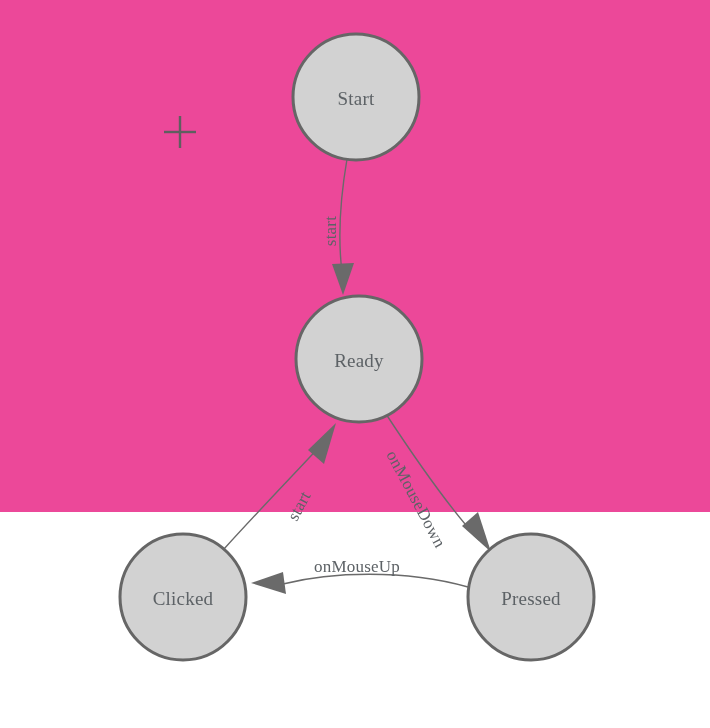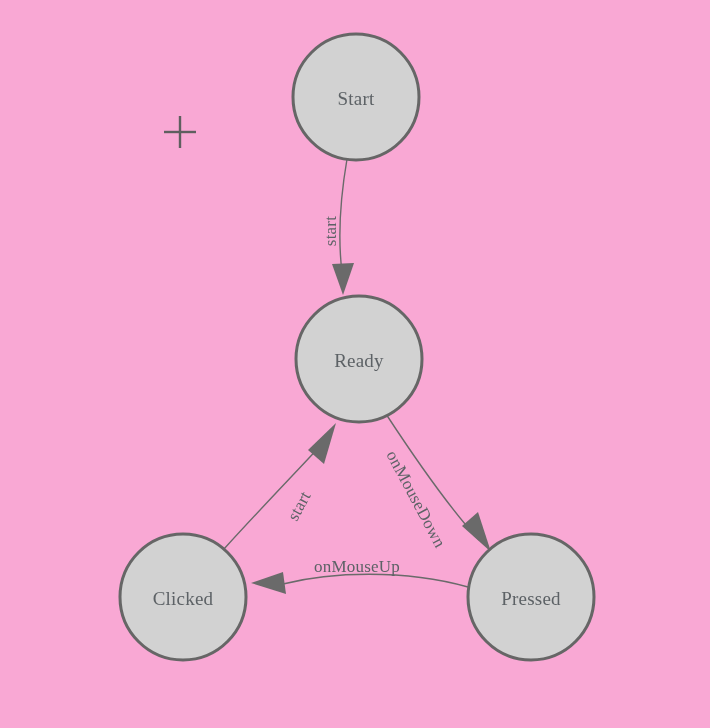--- a/index.html
+++ b/index.html
@@ -9,22 +9,22 @@
   }
   body {
     width: 710px;
     height: 728px;
     overflow: hidden;
     font-family: "Liberation Serif", serif;
   }
   #canvas-wrap {
     position: relative;
     width: 710px;
-    height: 728px;
-    background: #f9a8d4;
+    height: 512px;
+    background: #ec4899;
   }
   svg#diagram {
     display: block;
     width: 710px;
     height: 728px;
   }
   .node-circle {
     fill: #d2d2d2;
     stroke: #666666;
     stroke-width: 3;

